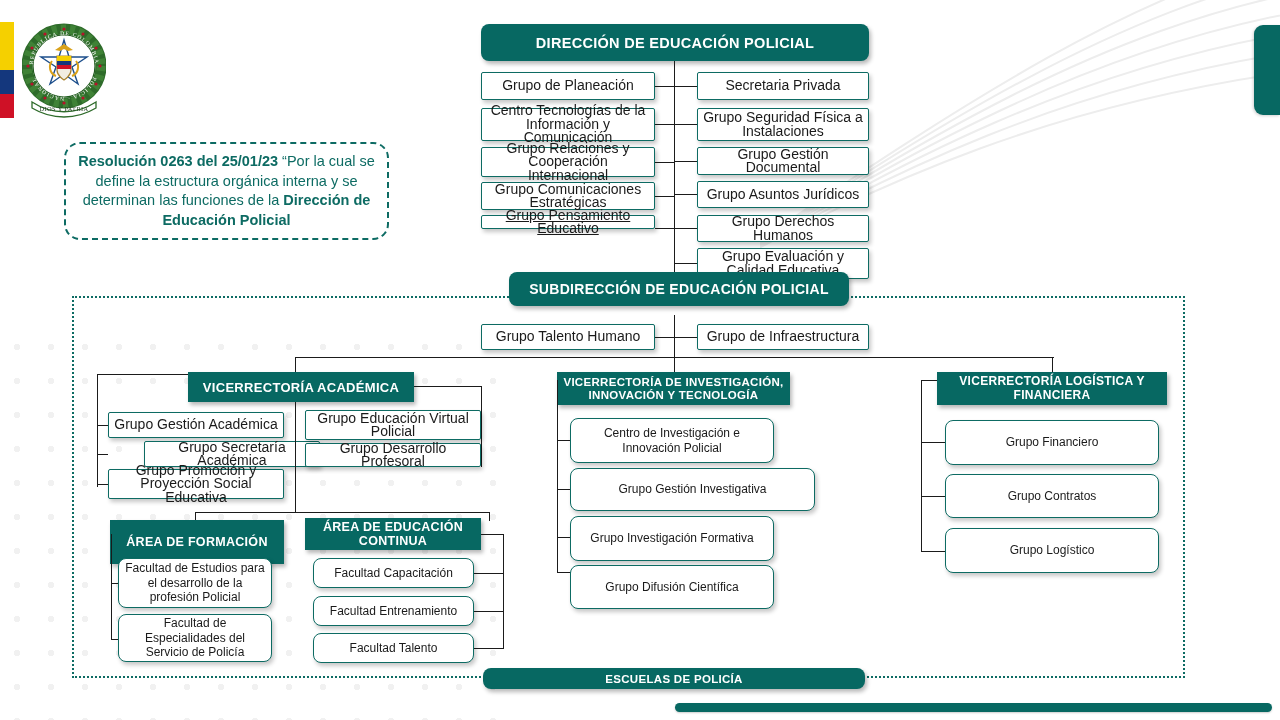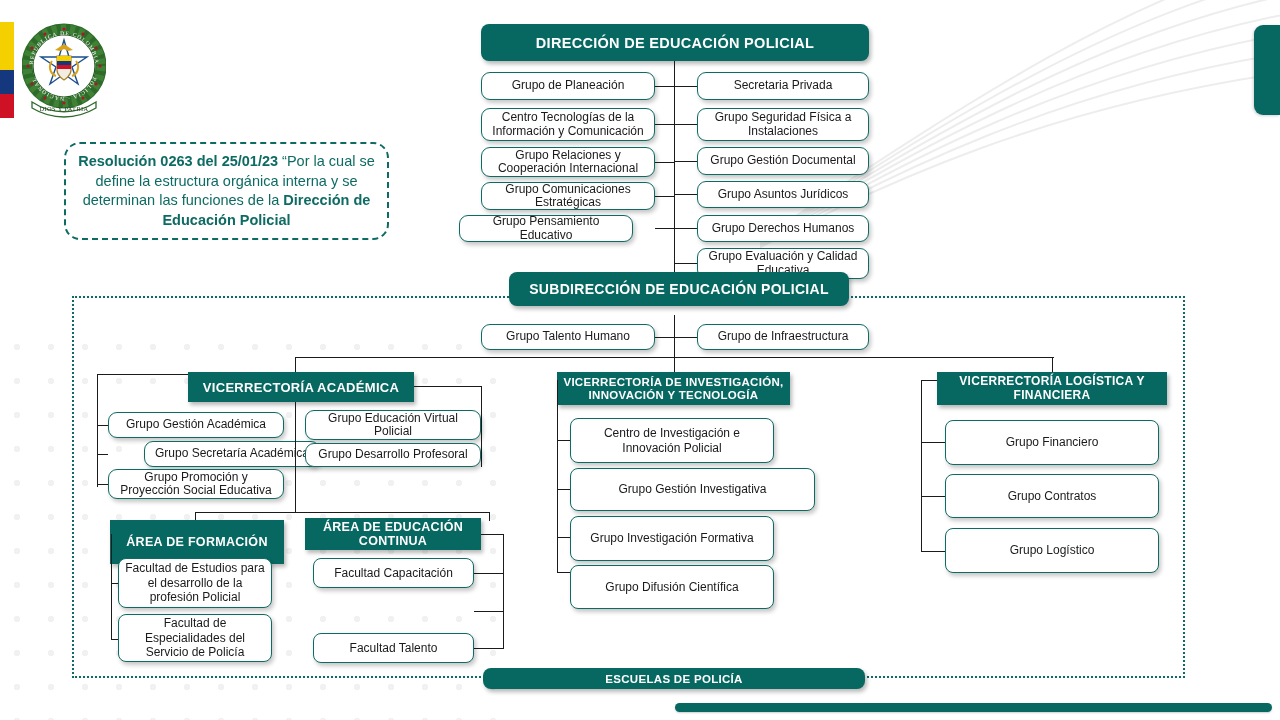--- a/index.html
+++ b/index.html
@@ -66,23 +66,23 @@
   .hdr{
     position:absolute;background:#076862;color:#ffffff;
     display:flex;align-items:center;justify-content:center;
     text-align:center;font-weight:bold;letter-spacing:.3px;
     box-shadow:2px 3px 4px rgba(0,0,0,.28);
     box-sizing:border-box;
   }
   .hdr.round{border-radius:8px;}
   .box{
     position:absolute;background:#ffffff;border:1.3px solid #0d6b63;
-    border-radius:9px;
+    border-radius:2px;
     display:flex;align-items:center;justify-content:center;
-    text-align:center;color:#1a1a1a;font-size:12px;line-height:13.5px;
+    text-align:center;color:#1a1a1a;font-size:14px;line-height:13.5px;
     box-shadow:2px 3px 4px rgba(0,0,0,.22);
     box-sizing:border-box;padding:2px 5px;
   }
   .box.lg{border-radius:8px;font-size:12px;line-height:14.5px;}
 
   
   .ln{position:absolute;background:#1b1b1b;}
   .lnv{width:1.3px;}
   .lnh{height:1.3px;}
 </style>
@@ -176,21 +176,21 @@
   <div class="region"></div>
 
   <div class="hdr round" style="left:481px;top:24px;width:388px;height:37px;font-size:14.5px;">DIRECCIÓN DE EDUCACIÓN POLICIAL</div>
 
   <div class="ln lnv" style="left:674px;top:61px;width:1.3px;height:232px;"></div>
 
   <div class="box" style="left:481px;top:72px;width:174px;height:28px;">Grupo de Planeación</div>
   <div class="box" style="left:481px;top:108px;width:174px;height:33px;">Centro Tecnologías de la Información y Comunicación</div>
   <div class="box" style="left:481px;top:147px;width:174px;height:30px;">Grupo Relaciones y Cooperación Internacional</div>
   <div class="box" style="left:481px;top:182px;width:174px;height:28px;">Grupo Comunicaciones Estratégicas</div>
-  <div class="box" style="left:459px;top:215px;width:174px;height:27px;">Grupo Pensamiento Educativo</div>
+  <div class="box" style="left:481px;top:215px;width:174px;height:14px;text-decoration:underline;">Grupo Pensamiento Educativo</div>
 
   <div class="ln lnh" style="left:655px;top:86px;width:19px;"></div>
   <div class="ln lnh" style="left:655px;top:124px;width:19px;"></div>
   <div class="ln lnh" style="left:655px;top:162px;width:19px;"></div>
   <div class="ln lnh" style="left:655px;top:196px;width:19px;"></div>
   <div class="ln lnh" style="left:655px;top:228px;width:19px;"></div>
 
   <div class="box" style="left:697px;top:72px;width:172px;height:28px;">Secretaria Privada</div>
   <div class="box" style="left:697px;top:108px;width:172px;height:33px;">Grupo Seguridad Física a Instalaciones</div>
   <div class="box" style="left:697px;top:147px;width:172px;height:28px;">Grupo Gestión Documental</div>
@@ -254,20 +254,21 @@
 
   <div class="hdr" style="left:305px;top:518px;width:176px;height:32px;font-size:12.5px;">ÁREA DE EDUCACIÓN CONTINUA</div>
 
   <div class="ln lnv" style="left:503px;top:534px;height:115px;"></div>
   <div class="ln lnh" style="left:481px;top:534px;width:22px;"></div>
   <div class="ln lnh" style="left:474px;top:573px;width:29px;"></div>
   <div class="ln lnh" style="left:474px;top:611px;width:29px;"></div>
   <div class="ln lnh" style="left:474px;top:648px;width:29px;"></div>
 
   <div class="box lg" style="left:313px;top:558px;width:161px;height:30px;">Facultad Capacitación</div>
+  <div class="box lg" style="left:313px;top:596px;width:161px;height:30px;">Facultad Entrenamiento</div>
   <div class="box lg" style="left:313px;top:633px;width:161px;height:30px;">Facultad Talento</div>
 
   <div class="hdr" style="left:557px;top:372px;width:233px;height:33px;font-size:11.5px;line-height:13px;">VICERRECTORÍA DE INVESTIGACIÓN, INNOVACIÓN Y TECNOLOGÍA</div>
 
   <div class="ln lnv" style="left:557px;top:380px;height:193px;"></div>
   <div class="ln lnh" style="left:557px;top:440px;width:14px;"></div>
   <div class="ln lnh" style="left:557px;top:489px;width:14px;"></div>
   <div class="ln lnh" style="left:557px;top:537px;width:14px;"></div>
   <div class="ln lnh" style="left:557px;top:572px;width:14px;"></div>
 

